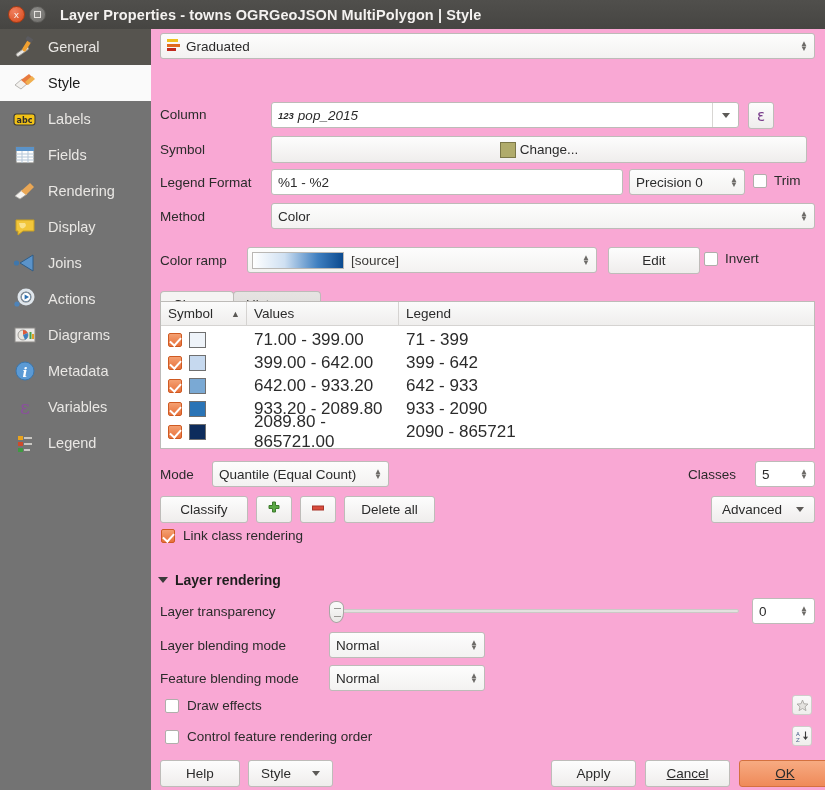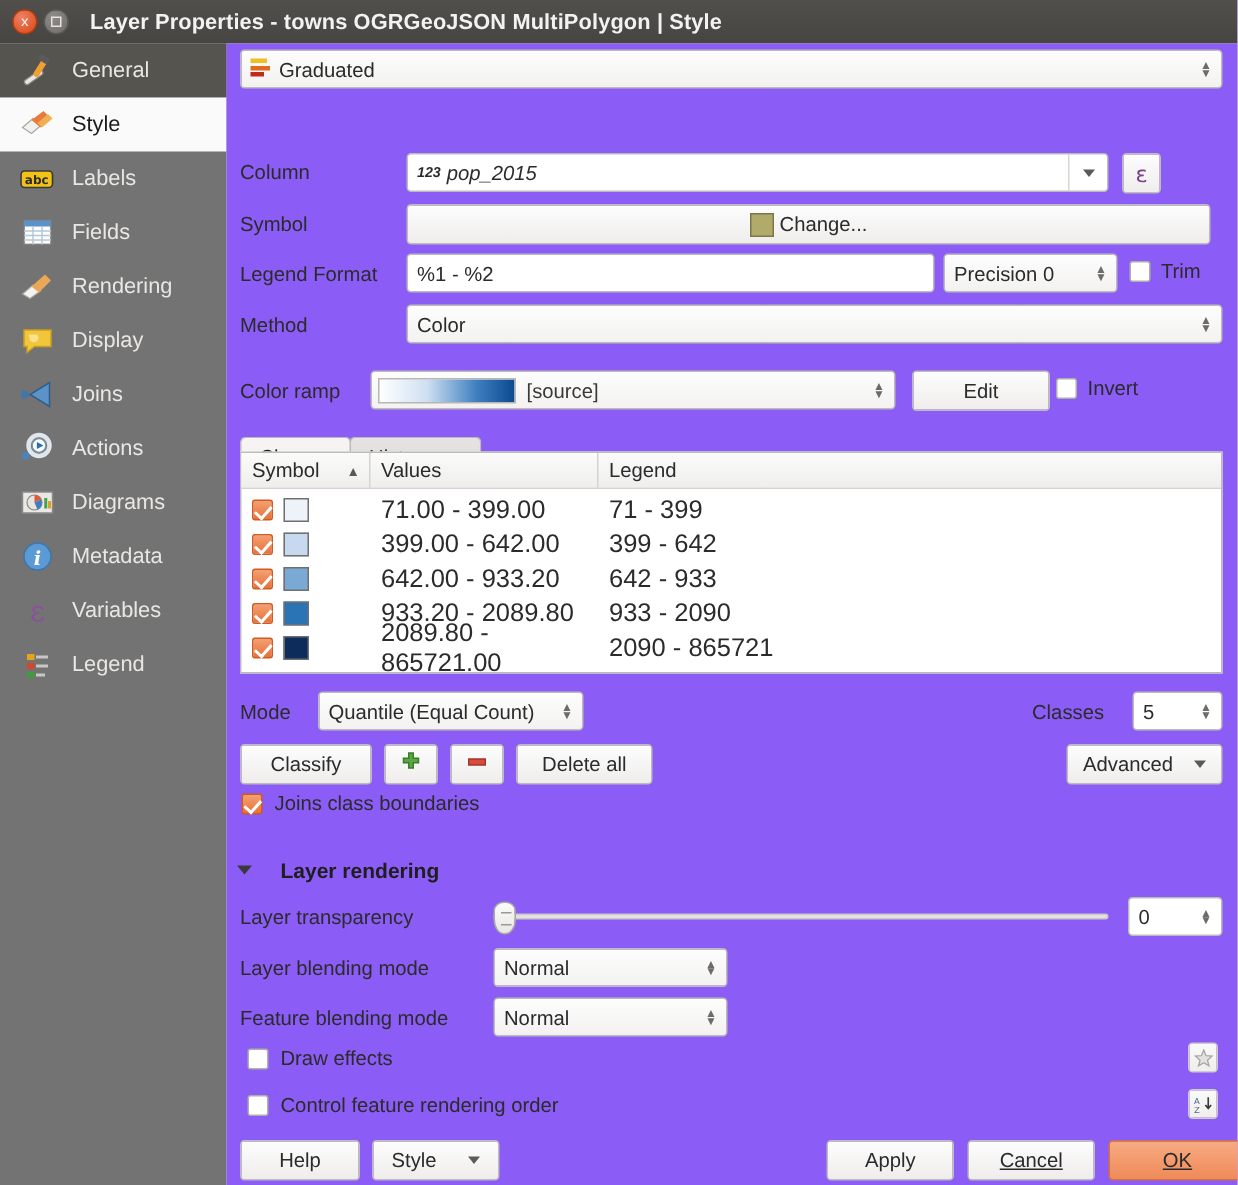--- a/index.html
+++ b/index.html
@@ -36,21 +36,21 @@
   .side-item{
     height:36px; display:flex; align-items:center; padding-left:10px;
     color:#e9e7e4; font-size:14.5px; cursor:default;
   }
   .side-item.sel{ background:#fafafa; color:#1b1b1b; }
   .side-item .ico{ width:30px; height:26px; margin-right:8px; flex:0 0 30px;
      display:flex; align-items:center; justify-content:center; }
   .side-item svg{ display:block; }
 
   
-  .content{ position:absolute; left:151px; top:29px; width:674px; height:761px; background:#8b5cf6; }
+  .content{ position:absolute; left:151px; top:29px; width:674px; height:761px; background:#f9a8d4; }
   .lbl{ font-size:13.5px; color:#2b2b2b; }
 
   .combo{
     background:linear-gradient(180deg,#fdfdfd,#f3f2f1);
     border:1px solid #bdbbb8; border-radius:3px; height:26px;
     display:flex; align-items:center; padding:0 6px; position:relative;
     font-size:13.5px; color:#2b2b2b;
   }
   .spin-arrows{ position:absolute; right:6px; top:50%; transform:translateY(-50%);
     display:flex; flex-direction:column; line-height:5px; color:#6d6b68; font-size:8px;}
@@ -478,24 +478,24 @@
     <div class="btn" style="position:absolute; left:193px; top:467px; width:91px;">
       <span>Delete all</span>
     </div>
     <div class="btn" style="position:absolute; left:560px; top:467px; width:104px; justify-content:space-between; padding:0 10px;">
       <span>Advanced</span>
       <span class="dd-arrow"></span>
     </div>
 
     <div style="position:absolute; left:10px; top:499px; display:flex; align-items:center;">
       <span class="chk on"></span>
-      <span class="lbl" style="margin-left:8px;">Joins class boundaries</span>
-    </div>
-
-    <div style="position:absolute; left:7px; top:543px; display:flex; align-items:center;gap:12px;">
+      <span class="lbl" style="margin-left:8px;">Link class rendering</span>
+    </div>
+
+    <div style="position:absolute; left:7px; top:543px; display:flex; align-items:center;">
       <span class="caret"></span>
       <span class="section-title">Layer rendering</span>
     </div>
 
     <div class="lbl" style="position:absolute; left:9px; top:575px;">Layer transparency</div>
     <div style="position:absolute; left:178px; top:580px; width:410px;">
       <div class="slider-track"></div>
       <div class="slider-handle"></div>
     </div>
     <div class="combo" style="position:absolute; left:601px; top:569px; width:63px; background:#fff;">

